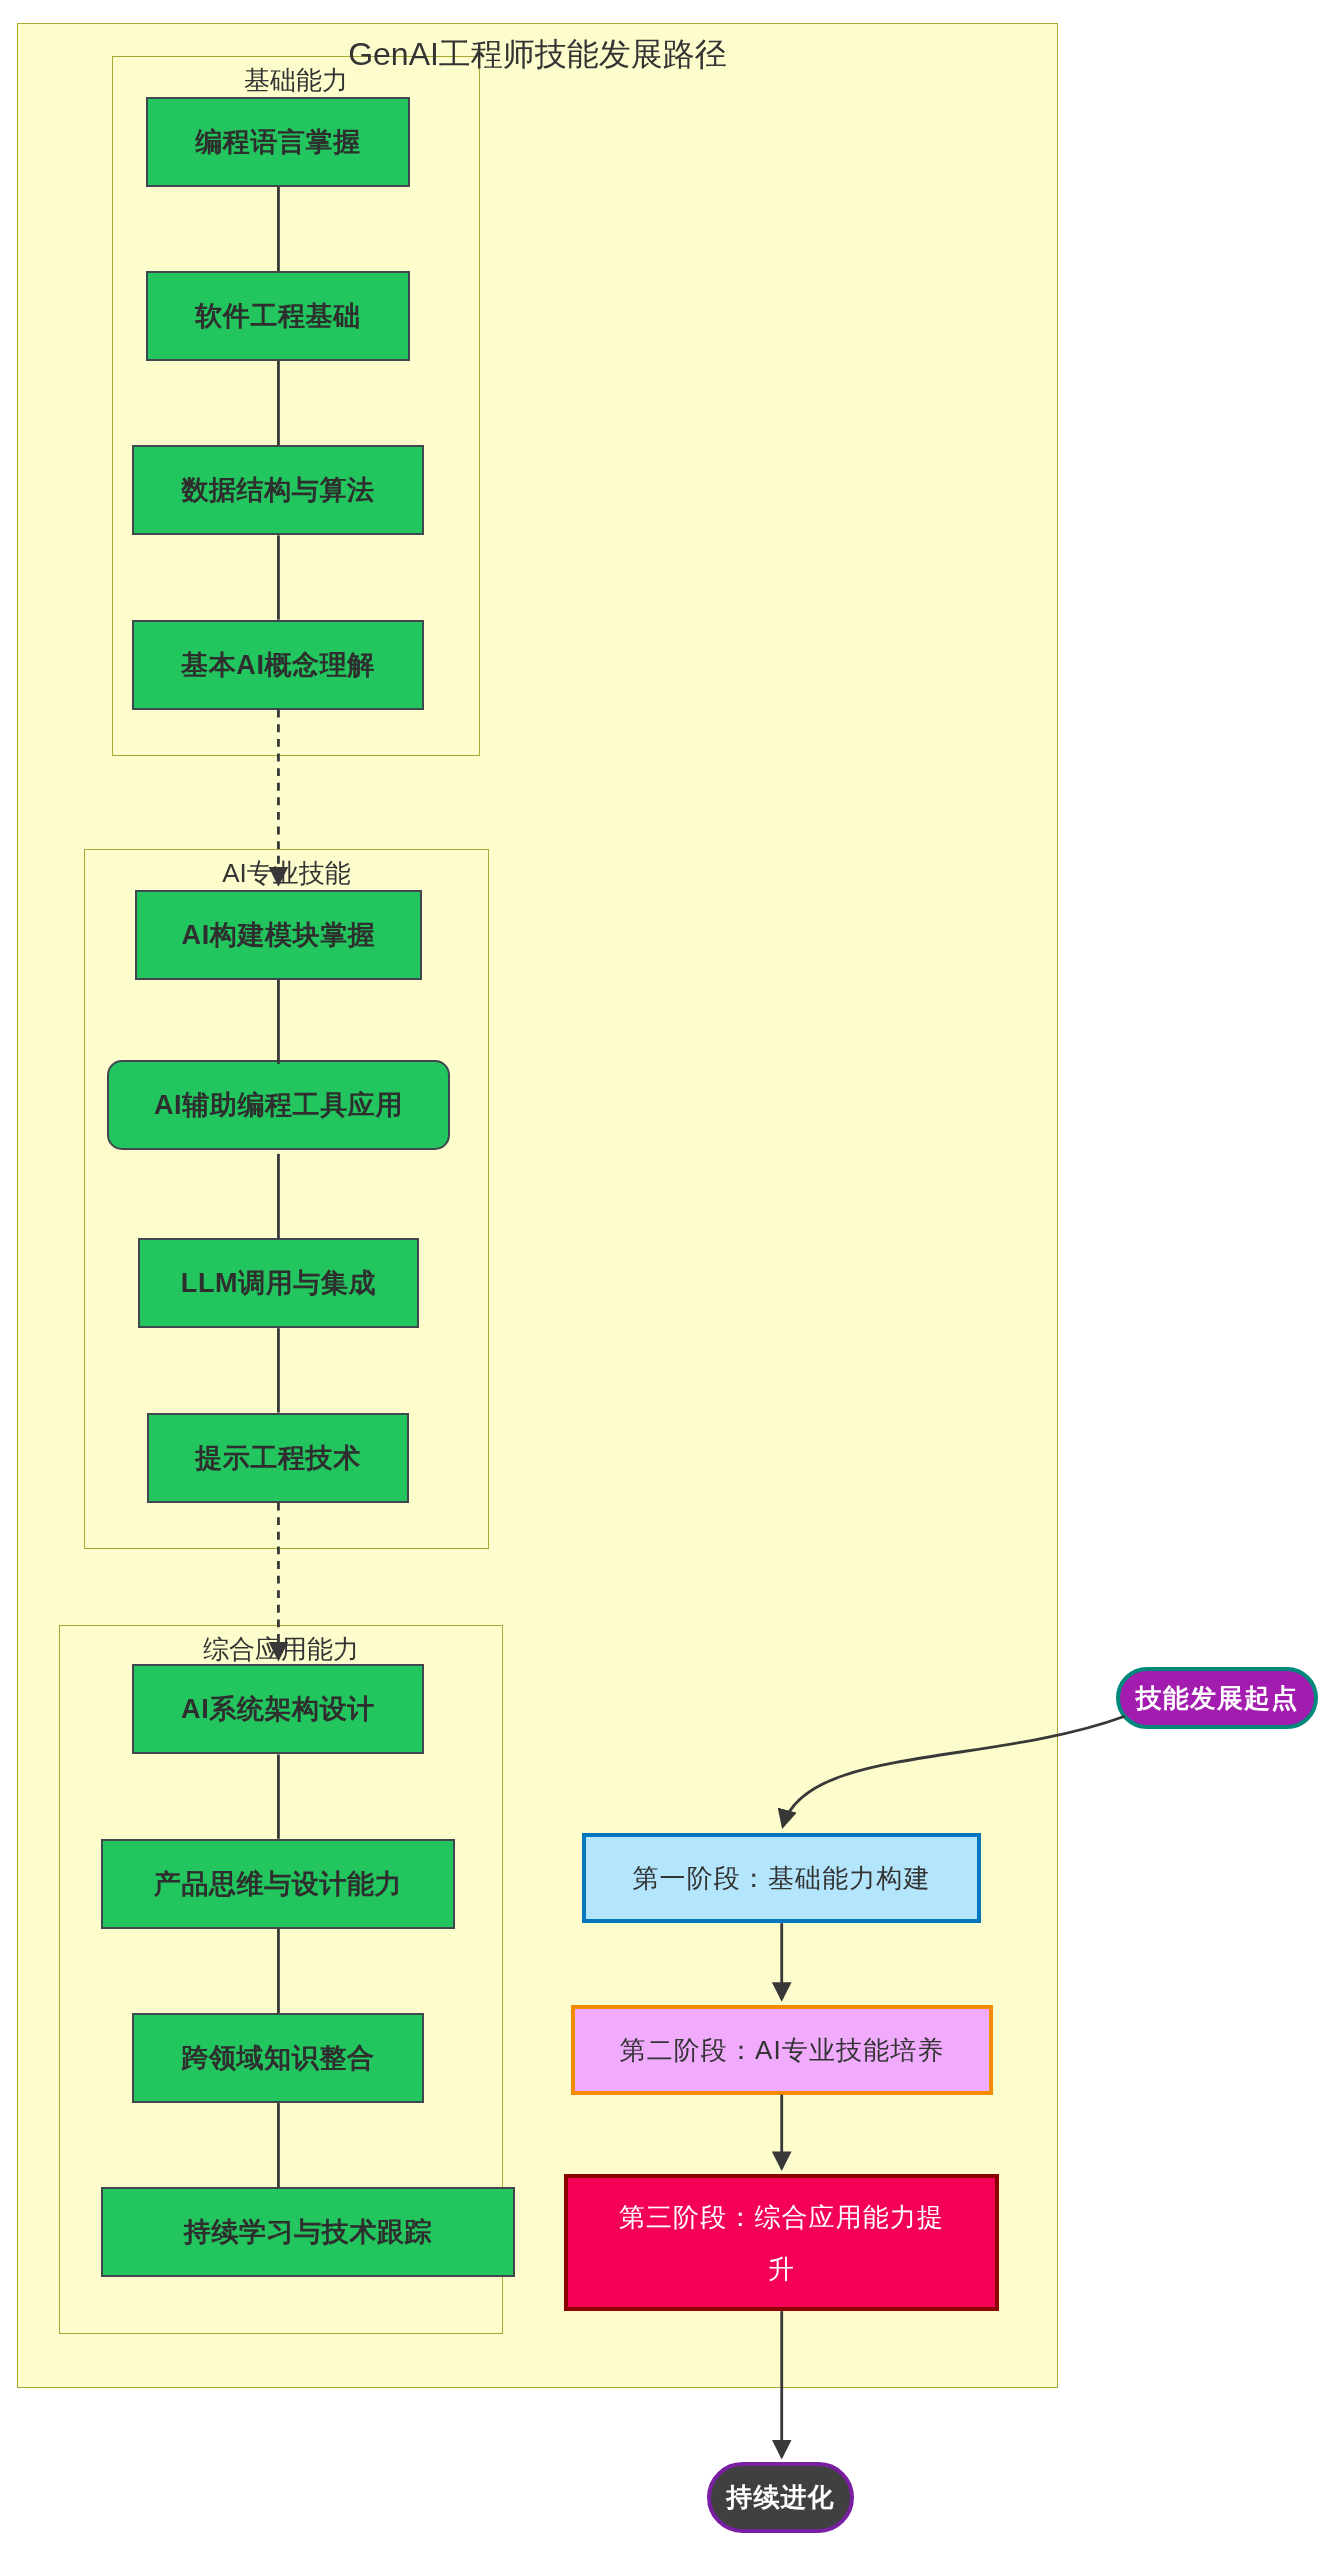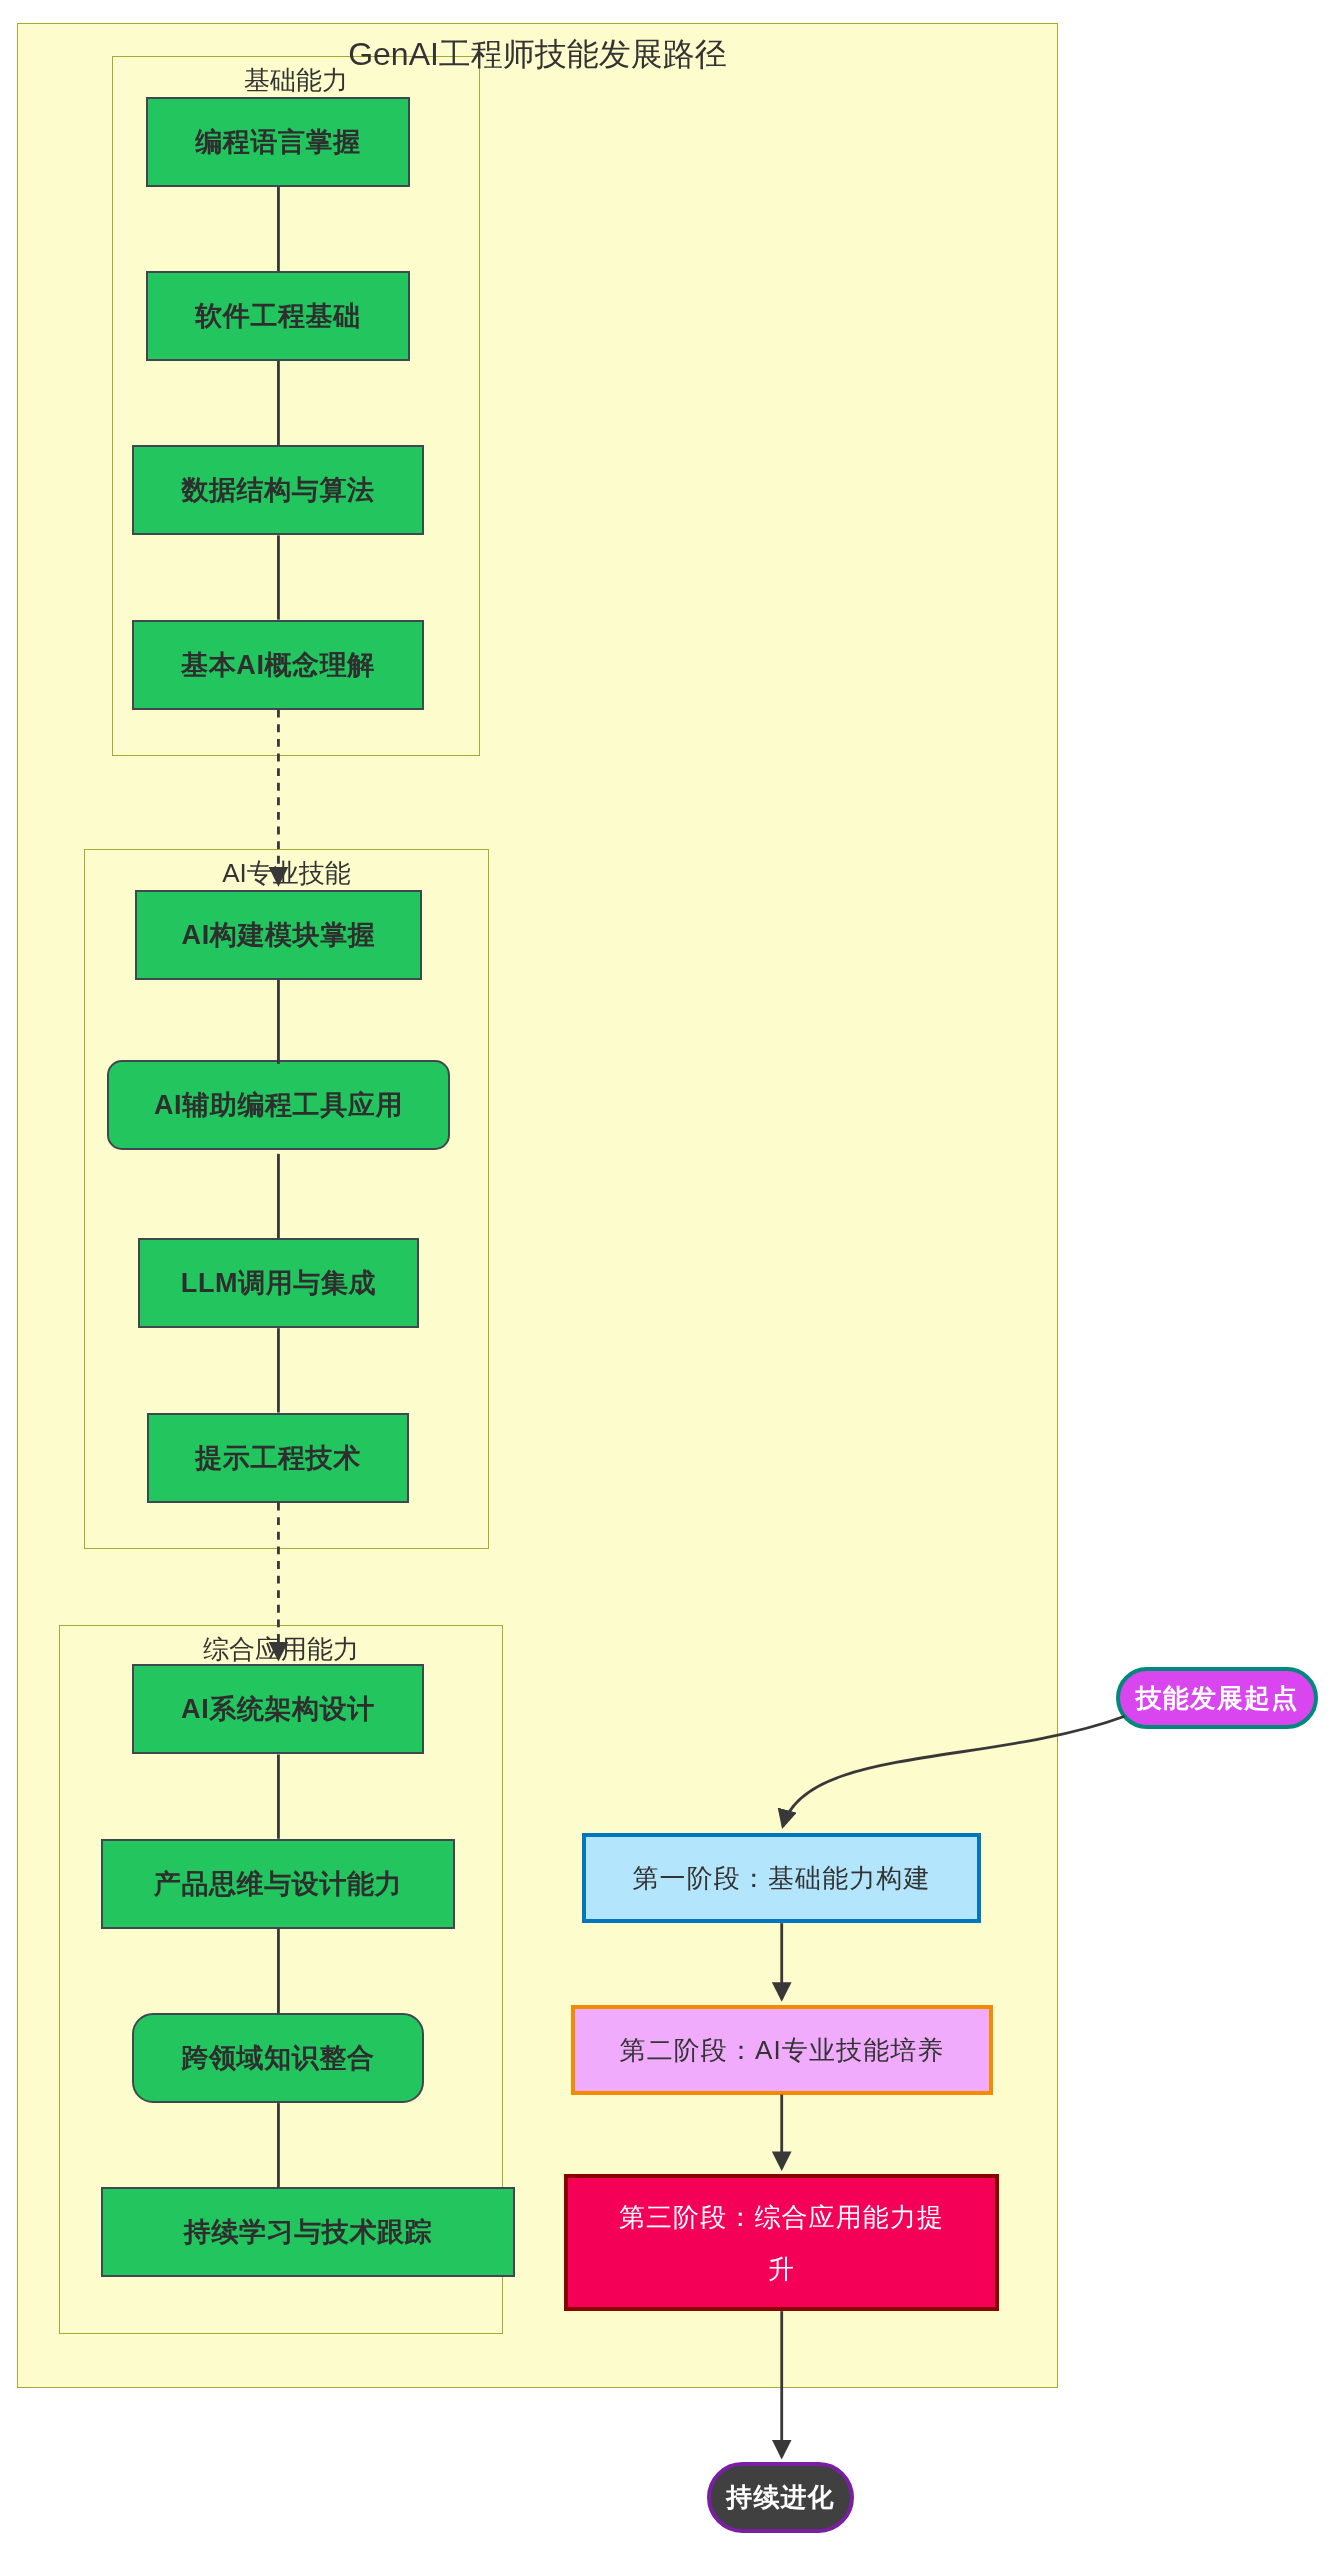--- a/index.html
+++ b/index.html
@@ -22,21 +22,21 @@
   }
   .stage1{background:#b3e5fc;border:4.5px solid #0277bd;}
   .stage2{background:#f0abfc;border:4.5px solid #f38b00;}
   .stage3{background:#f50057;border:4.5px solid #8b0000;color:#ffffff;}
   .stage3 .wrap{max-width:329px;word-break:break-all;line-height:52px;}
   .pill{
     position:absolute;z-index:2;box-sizing:border-box;
     display:flex;align-items:center;justify-content:center;
     font-size:26px;font-weight:bold;letter-spacing:1.1px;color:#ffffff;white-space:nowrap;
   }
-  .pill.start{background:#d946ef;border:4.5px solid #00897b;border-radius:33px;}
+  .pill.start{background:#a21caf;border:4.5px solid #00897b;border-radius:33px;}
   .pill.end{background:#404040;border:4.5px solid #7b1fa2;border-radius:37px;}
   svg.edges{position:absolute;left:0;top:0;z-index:5;pointer-events:none;}
 </style>
 </head>
 <body>
 
 <div class="canvas">
 
   <div class="yellowrect" style="left:17px;top:22.5px;width:1041px;height:2365px;"></div>
   <div class="title" style="left:17px;top:33px;width:1041px;">GenAI工程师技能发展路径</div>
@@ -52,21 +52,21 @@
   <div class="glabel" style="left:84px;top:856px;width:405px;">AI专业技能</div>
   <div class="box" style="left:135px;top:890px;width:287px;height:90px;">AI构建模块掌握</div>
   <div class="box" style="left:107px;top:1060px;width:343px;height:90px;border-radius:15px;">AI辅助编程工具应用</div>
   <div class="box" style="left:138px;top:1238px;width:281px;height:90px;">LLM调用与集成</div>
   <div class="box" style="left:147px;top:1413px;width:262px;height:90px;">提示工程技术</div>
 
   <div class="yellowrect" style="left:59px;top:1625px;width:444px;height:709px;"></div>
   <div class="glabel" style="left:59px;top:1632px;width:444px;">综合应用能力</div>
   <div class="box" style="left:132px;top:1664px;width:292px;height:90px;">AI系统架构设计</div>
   <div class="box" style="left:101px;top:1839px;width:354px;height:90px;">产品思维与设计能力</div>
-  <div class="box" style="left:132px;top:2013px;width:292px;height:90px;border-radius:21px;">跨领域知识整合</div>
+  <div class="box" style="left:132px;top:2013px;width:292px;height:90px;">跨领域知识整合</div>
   <div class="box" style="left:101px;top:2187px;width:414px;height:90px;">持续学习与技术跟踪</div>
 
   <div class="pill start" style="left:1116px;top:1667px;width:202px;height:62px;">技能发展起点</div>
   <div class="stage stage1" style="left:582px;top:1833px;width:399px;height:90px;">第一阶段：基础能力构建</div>
   <div class="stage stage2" style="left:571px;top:2005px;width:422px;height:90px;">第二阶段：AI专业技能培养</div>
   <div class="stage stage3" style="left:564px;top:2174px;width:435px;height:137px;">
     <div class="wrap">第三阶段：综合应用能力提升</div>
   </div>
   <div class="pill end" style="left:707px;top:2462px;width:147px;height:71px;">持续进化</div>
 

